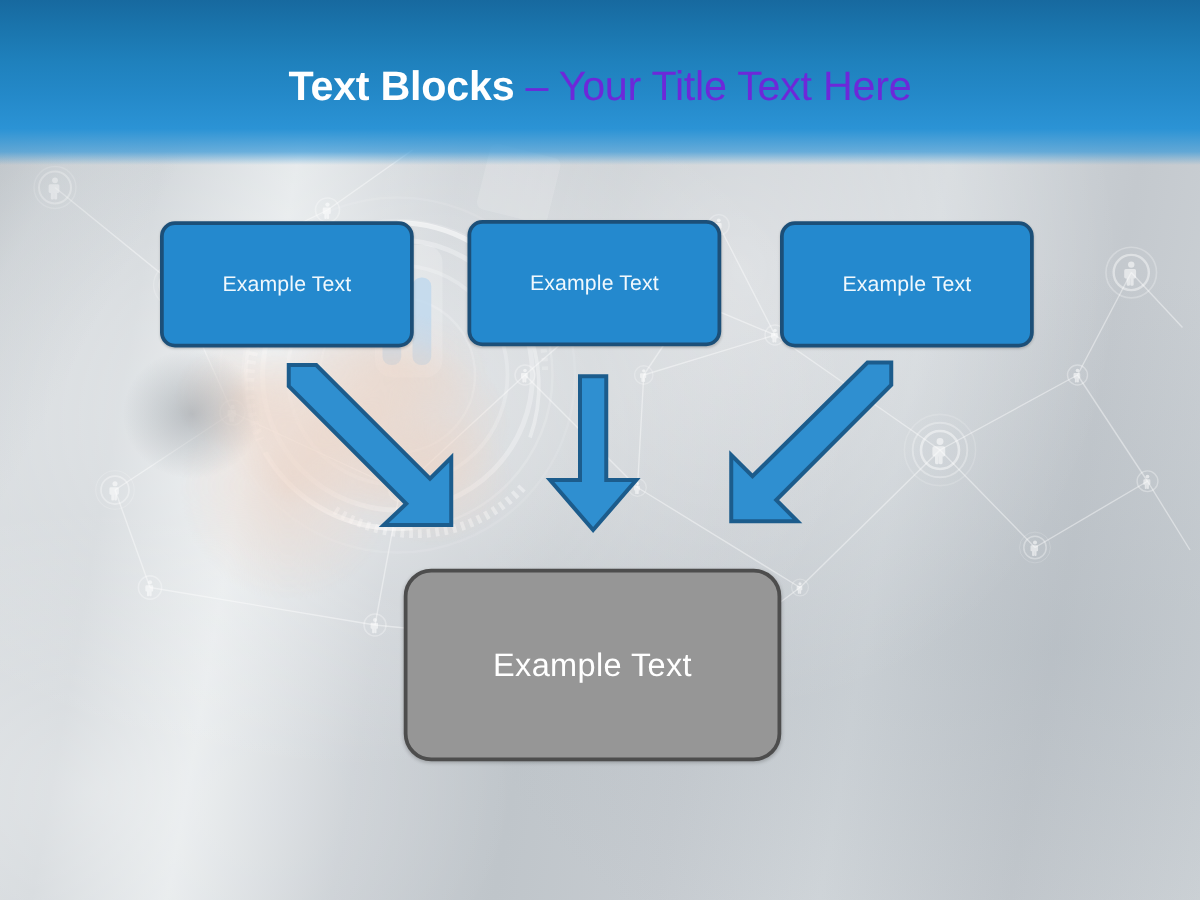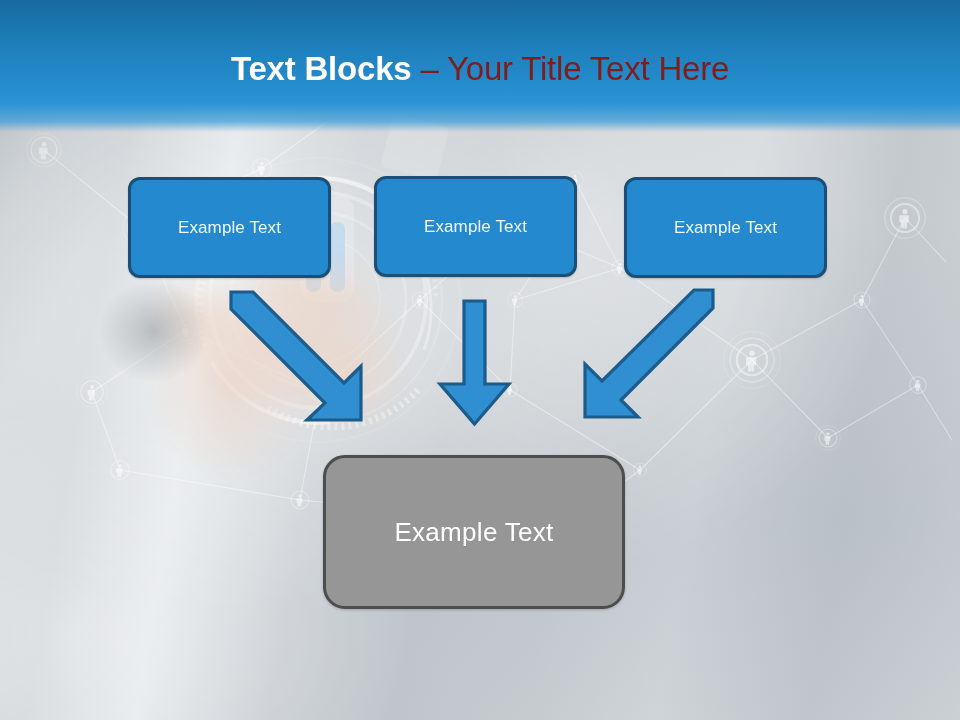--- a/index.html
+++ b/index.html
@@ -69,21 +69,21 @@
         rgba(59,154,216,0.72) 92%,
         rgba(120,180,222,0.0) 100%);
   }
   .header-title {
     position:absolute; left:0; top:49px; width:960px;
     text-align:center; white-space:nowrap;
     font-size:33px; line-height:40px; letter-spacing:-0.2px;
     color:#f2f8fc;
   }
   .header-title .t-bold { font-weight:bold; color:#ffffff; }
-  .header-title .t-reg  { font-weight:normal; color:#7f1d1d; }
+  .header-title .t-reg  { font-weight:normal; color:#6d28d9; }
 
   
   .tbox {
     position:absolute;
     background:#2489ce;
     border:3px solid #1c4f78;
     border-radius:12px;
     display:flex; align-items:center; justify-content:center;
     color:#f0f8fd; font-size:17px; letter-spacing:0.1px;
     box-shadow:0 1px 2px rgba(0,0,0,0.18);

